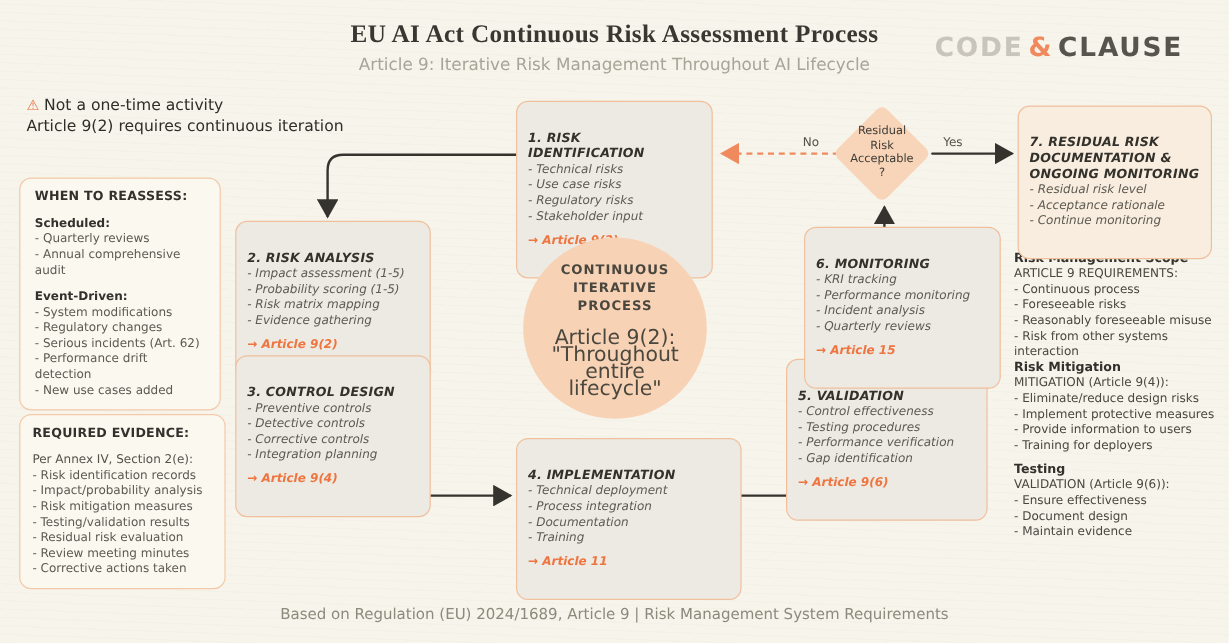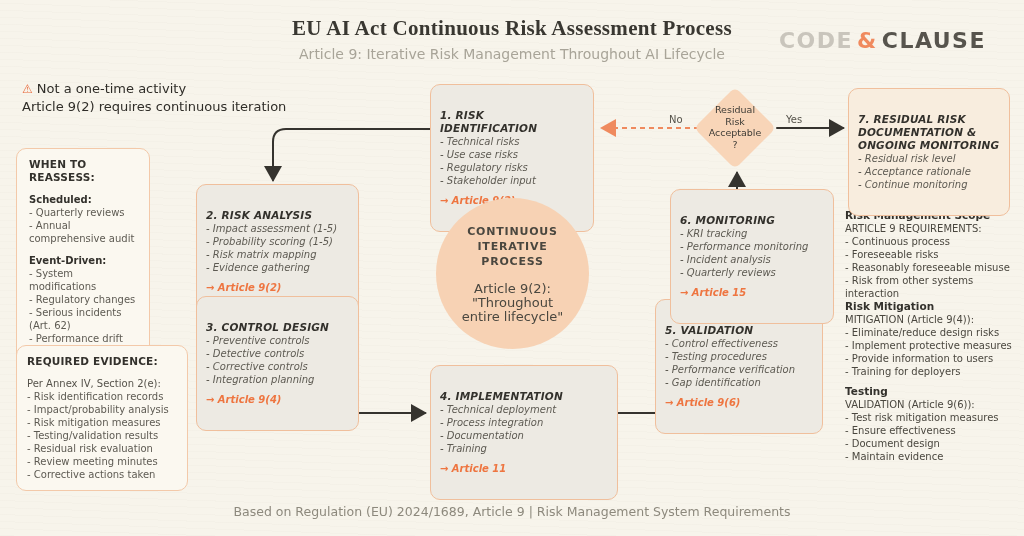--- a/index.html
+++ b/index.html
@@ -32,21 +32,21 @@
   .fb-item, .li-item { color:#5d5a52; }
   .fb-article { margin-top:7px; font-weight:700; color:#ee7540; }
   .flow-box.warm { background:#f8edde; }
   
   .diamond-shape { position:absolute; z-index:2; left:706px; top:99px; width:58px; height:58px; background:#f8d5b8; border-radius:6px; transform:rotate(45deg); }
   .diamond-text { position:absolute; z-index:3; left:695px; top:104px; width:80px; text-align:center; font-size:9.5px; line-height:11.5px; color:#3d3b35; }
   .yn-label { position:absolute; z-index:3; font-size:10px; color:#55524a; }
   
   .circle { position:absolute; z-index:2; left:436px; top:198px; width:153px; height:151px; border-radius:50%; background:#f7d2b4; display:flex; flex-direction:column; align-items:center; justify-content:center; text-align:center; }
   .circle .c-heading { width:100px; font-size:11px; font-weight:600; letter-spacing:.8px; color:#4a473f; line-height:15px; }
-  .circle .c-quote { margin-top:13px; width:106px; font-size:13px; color:#4a473f; line-height:14px; }
+  .circle .c-quote { margin-top:13px; width:106px; font-size:17px; color:#4a473f; line-height:14px; }
   
   .note { position:absolute; width:175px; font-size:10px; line-height:13px; color:#4a473f; }
   .note .n-heading { font-size:10.5px; font-weight:700; color:#33312c; }
   
   .footer { position:absolute; top:504px; left:0; right:0; text-align:center; font-size:12.5px; color:#8d897d; }
   
   svg.arrows { position:absolute; left:0; top:0; z-index:1; pointer-events:none; }
 </style>
 </head>
 <body>
@@ -80,21 +80,21 @@
   </div>
   <div class="logo">
     <span class="l1">CODE</span><span class="amp">&amp;</span><span class="l2">CLAUSE</span>
   </div>
 
   <div class="warning">
     <div><span class="w-icon">⚠</span><span>Not a one-time activity</span></div>
     <div>Article 9(2) requires continuous iteration</div>
   </div>
 
-  <div class="panel" style="left:16px; top:148px; width:134px;padding-left:12px;">
+  <div class="panel" style="left:16px; top:148px; width:168px;padding-left:12px;">
     <div class="p-title">WHEN TO REASSESS:</div>
     <div class="p-label">Scheduled:</div>
     <div>
         <div class="li-item">- Quarterly reviews</div>
         <div class="li-item">- Annual comprehensive audit</div>
       </div>
     <div class="p-label">Event-Driven:</div>
     <div>
         <div class="li-item">- System modifications</div>
         <div class="li-item">- Regulatory changes</div>
@@ -228,21 +228,20 @@
         <div class="n-item">- Eliminate/reduce design risks</div>
         <div class="n-item">- Implement protective measures</div>
         <div class="n-item">- Provide information to users</div>
         <div class="n-item">- Training for deployers</div>
       </div>
   </div>
   <div class="note" style="left:845px; top:385px;">
     <div class="n-heading">Testing</div>
     <div>VALIDATION (Article 9(6)):</div>
     <div>
-        <div class="n-item">- Test risk mitigation measures</div>
         <div class="n-item">- Ensure effectiveness</div>
         <div class="n-item">- Document design</div>
         <div class="n-item">- Maintain evidence</div>
       </div>
   </div>
 
   <div class="footer">Based on Regulation (EU) 2024/1689, Article 9 | Risk Management System Requirements</div>
 
 </div>
 

